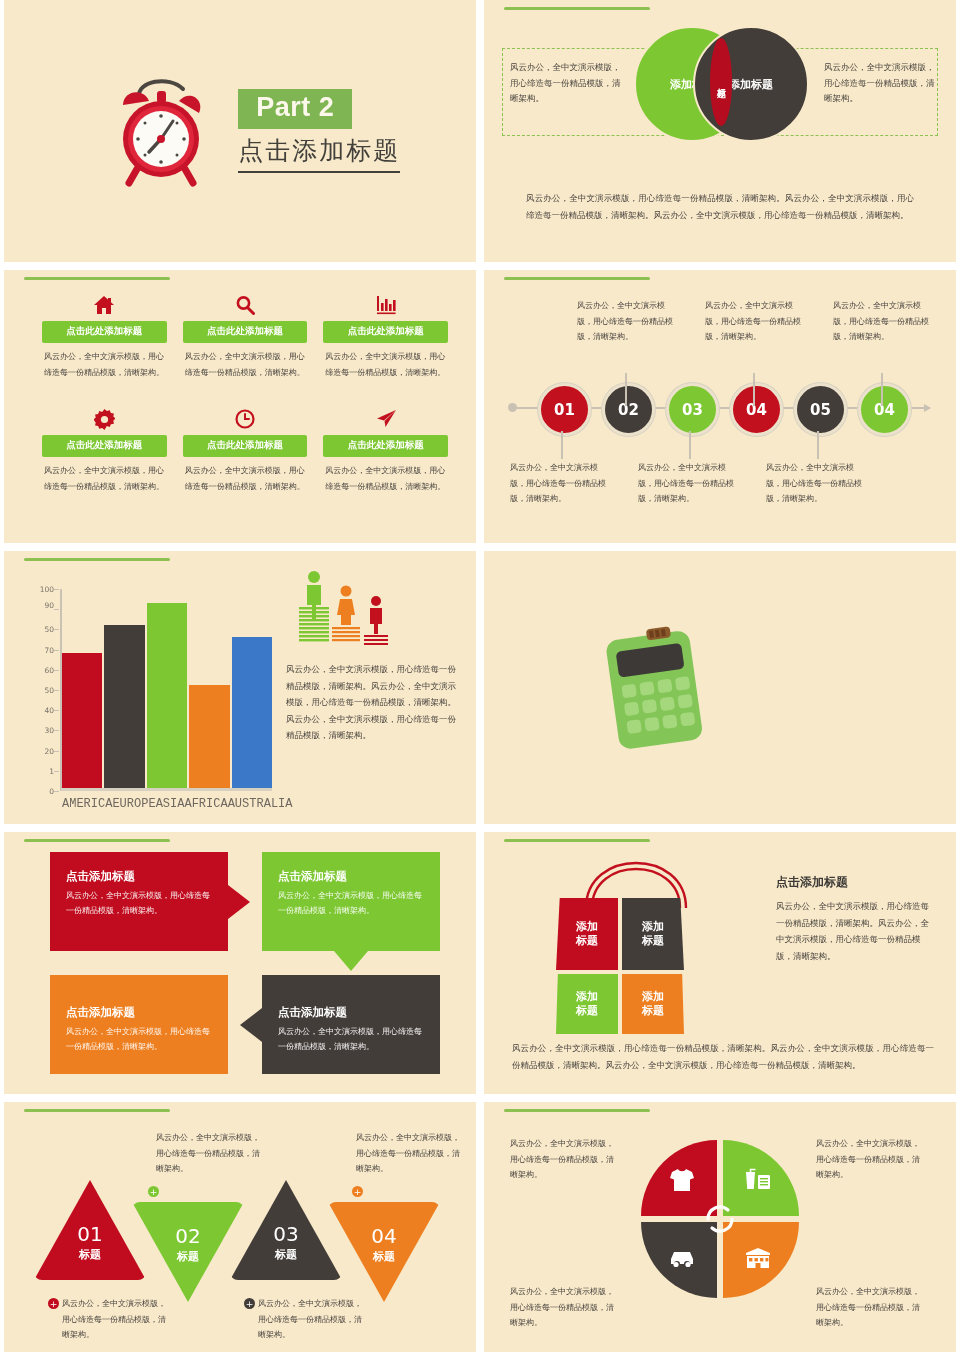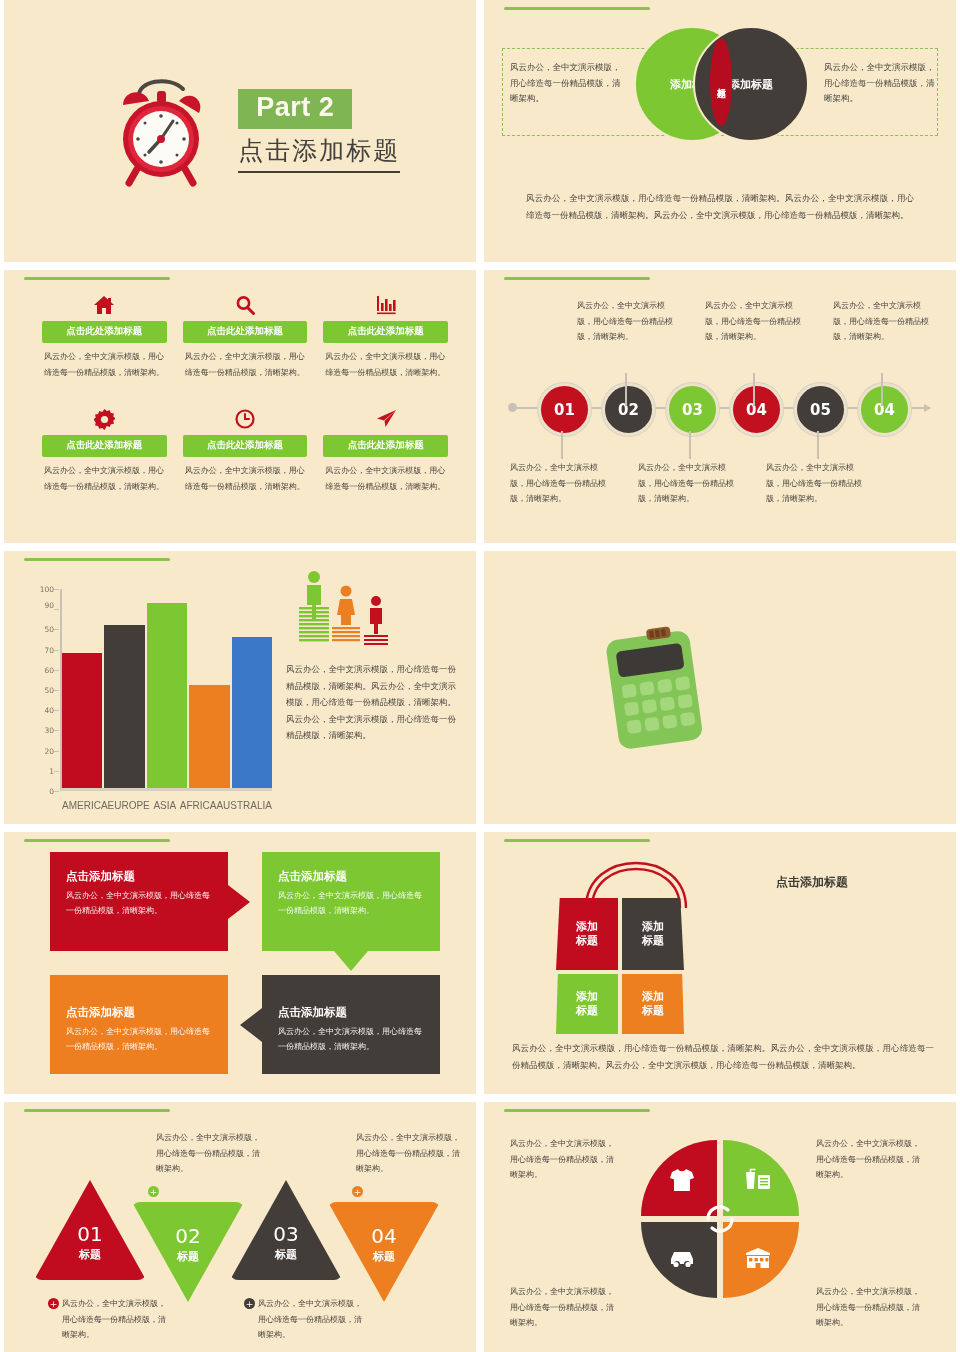--- a/index.html
+++ b/index.html
@@ -55,21 +55,21 @@
   .tltxt{position:absolute;width:100px;font-size:8px;line-height:1.95;}
   
   .chart{position:absolute;left:12px;top:32px;width:262px;height:230px;}
   .plot{position:absolute;left:44px;bottom:22px;top:6px;right:6px;border-left:2px solid #c9c2b4;
         border-bottom:3px solid #d7d0c0;display:flex;align-items:flex-end;gap:2px;}
   .bar{flex:1;}
   .ylab{position:absolute;left:0;width:38px;text-align:right;font-size:7.5px;color:#7a736a;
         font-family:"DejaVu Sans",sans-serif;transform:translateY(-50%);}
   .ytick{position:absolute;left:38px;width:5px;height:1px;background:#c9c2b4;}
   .xlabs{position:absolute;left:46px;right:6px;bottom:2px;display:flex;}
-  .xlabs div{flex:1;text-align:center;font-size:10px;color:#6f6860;font-family:Liberation Sans, sans-serif;margin-top:6px;}
+  .xlabs div{flex:1;text-align:center;font-size:12px;color:#6f6860;font-family:Liberation Mono, monospace;margin-top:6px;}
   .people{position:absolute;left:290px;top:18px;width:100px;height:80px;}
   .ctext{position:absolute;left:282px;right:18px;top:110px;font-size:8.5px;line-height:1.95;}
   
   .aq{position:absolute;left:46px;top:20px;width:390px;height:222px;}
   .abox{position:absolute;width:178px;height:99px;box-sizing:border-box;padding:17px 16px;color:#fff;}
   .abox h4{margin:0 0 5px 0;font-size:11.5px;font-family:"DejaVu Sans",sans-serif;}
   .abox p{margin:0;font-size:8px;line-height:1.85;opacity:.93;}
   .tip{position:absolute;width:0;height:0;}
   
   .bagwrap{position:absolute;left:60px;top:8px;width:180px;height:210px;}
@@ -397,20 +397,21 @@
         <path d="M30 68 C30 8 130 8 130 68" fill="none" stroke="#c3101f" stroke-width="2.4"></path>
         <path d="M36 68 C36 16 124 16 124 68" fill="none" stroke="#c3101f" stroke-width="2.4"></path>
       </svg>
       <div class="bagq" style="left:12px;top:58px;height:72px;background:#c00c1e;clip-path:polygon(6% 0,100% 0,100% 100%,0 100%);">添加<br>标题</div>
       <div class="bagq" style="left:78px;top:58px;height:72px;background:#433d3a;clip-path:polygon(0 0,94% 0,100% 100%,0 100%);">添加<br>标题</div>
       <div class="bagq" style="left:12px;top:134px;height:60px;background:#7dc832;clip-path:polygon(3% 0,100% 0,100% 100%,0 100%);">添加<br>标题</div>
       <div class="bagq" style="left:78px;top:134px;height:60px;background:#ee7f20;clip-path:polygon(0 0,97% 0,100% 100%,0 100%);">添加<br>标题</div>
     </div>
     <div class="bagside">
       <h4>点击添加标题</h4>
+      <p class="cn">风云办公，全中文演示模版，用心缔造每一份精品模版，清晰架构。风云办公，全中文演示模版，用心缔造每一份精品模版，清晰架构。</p>
     </div>
     <div class="bagfoot cn">风云办公，全中文演示模版，用心缔造每一份精品模版，清晰架构。风云办公，全中文演示模版，用心缔造每一份精品模版，清晰架构。风云办公，全中文演示模版，用心缔造每一份精品模版，清晰架构。</div>
   </div>
 
   <div class="slide">
     <div class="rule"></div>
 
     <div class="tri" style="left:30px;top:78px;background:#c00c1e;clip-path:polygon(50% 0,100% 100%,0 100%);border-radius:8px;">
       <div class="label">
         <div class="num">01</div>

